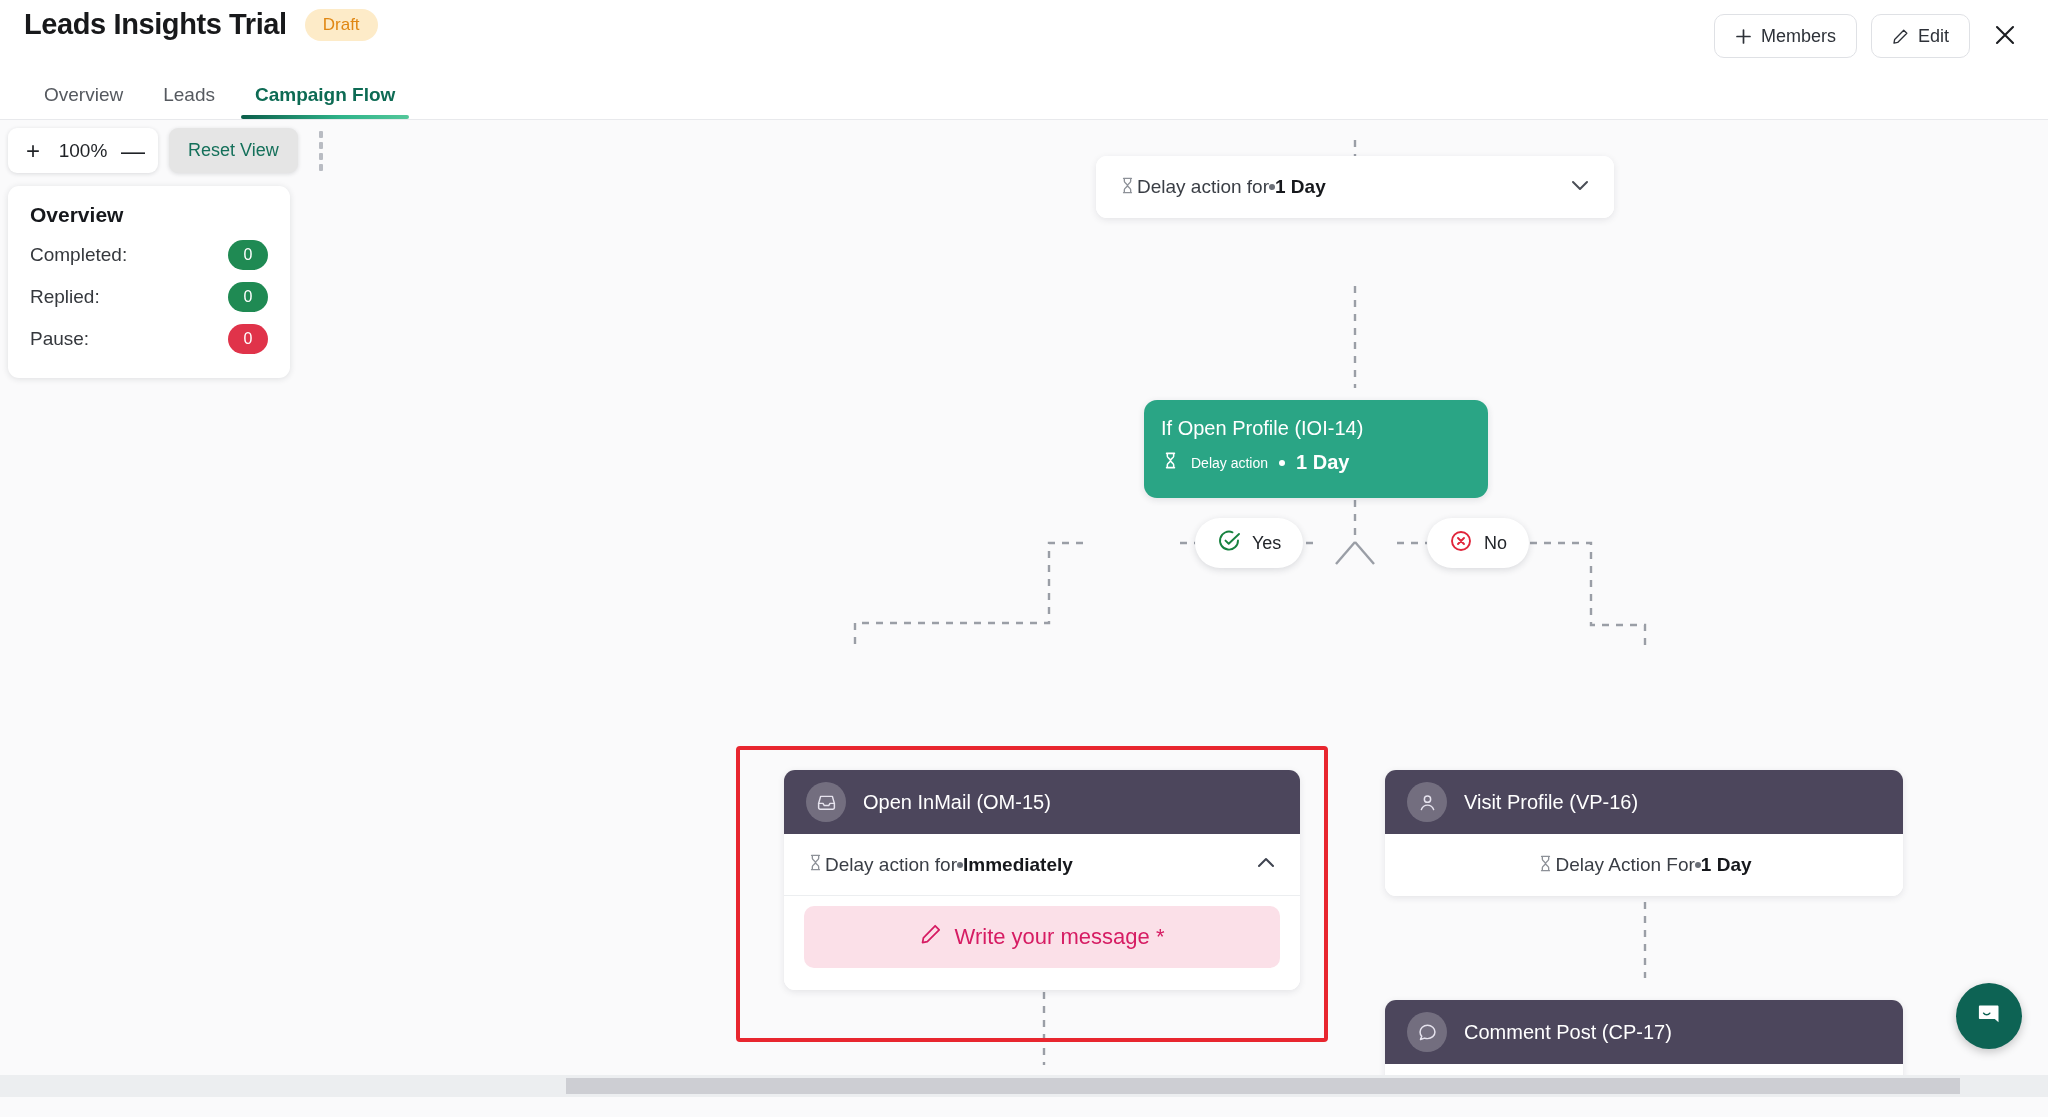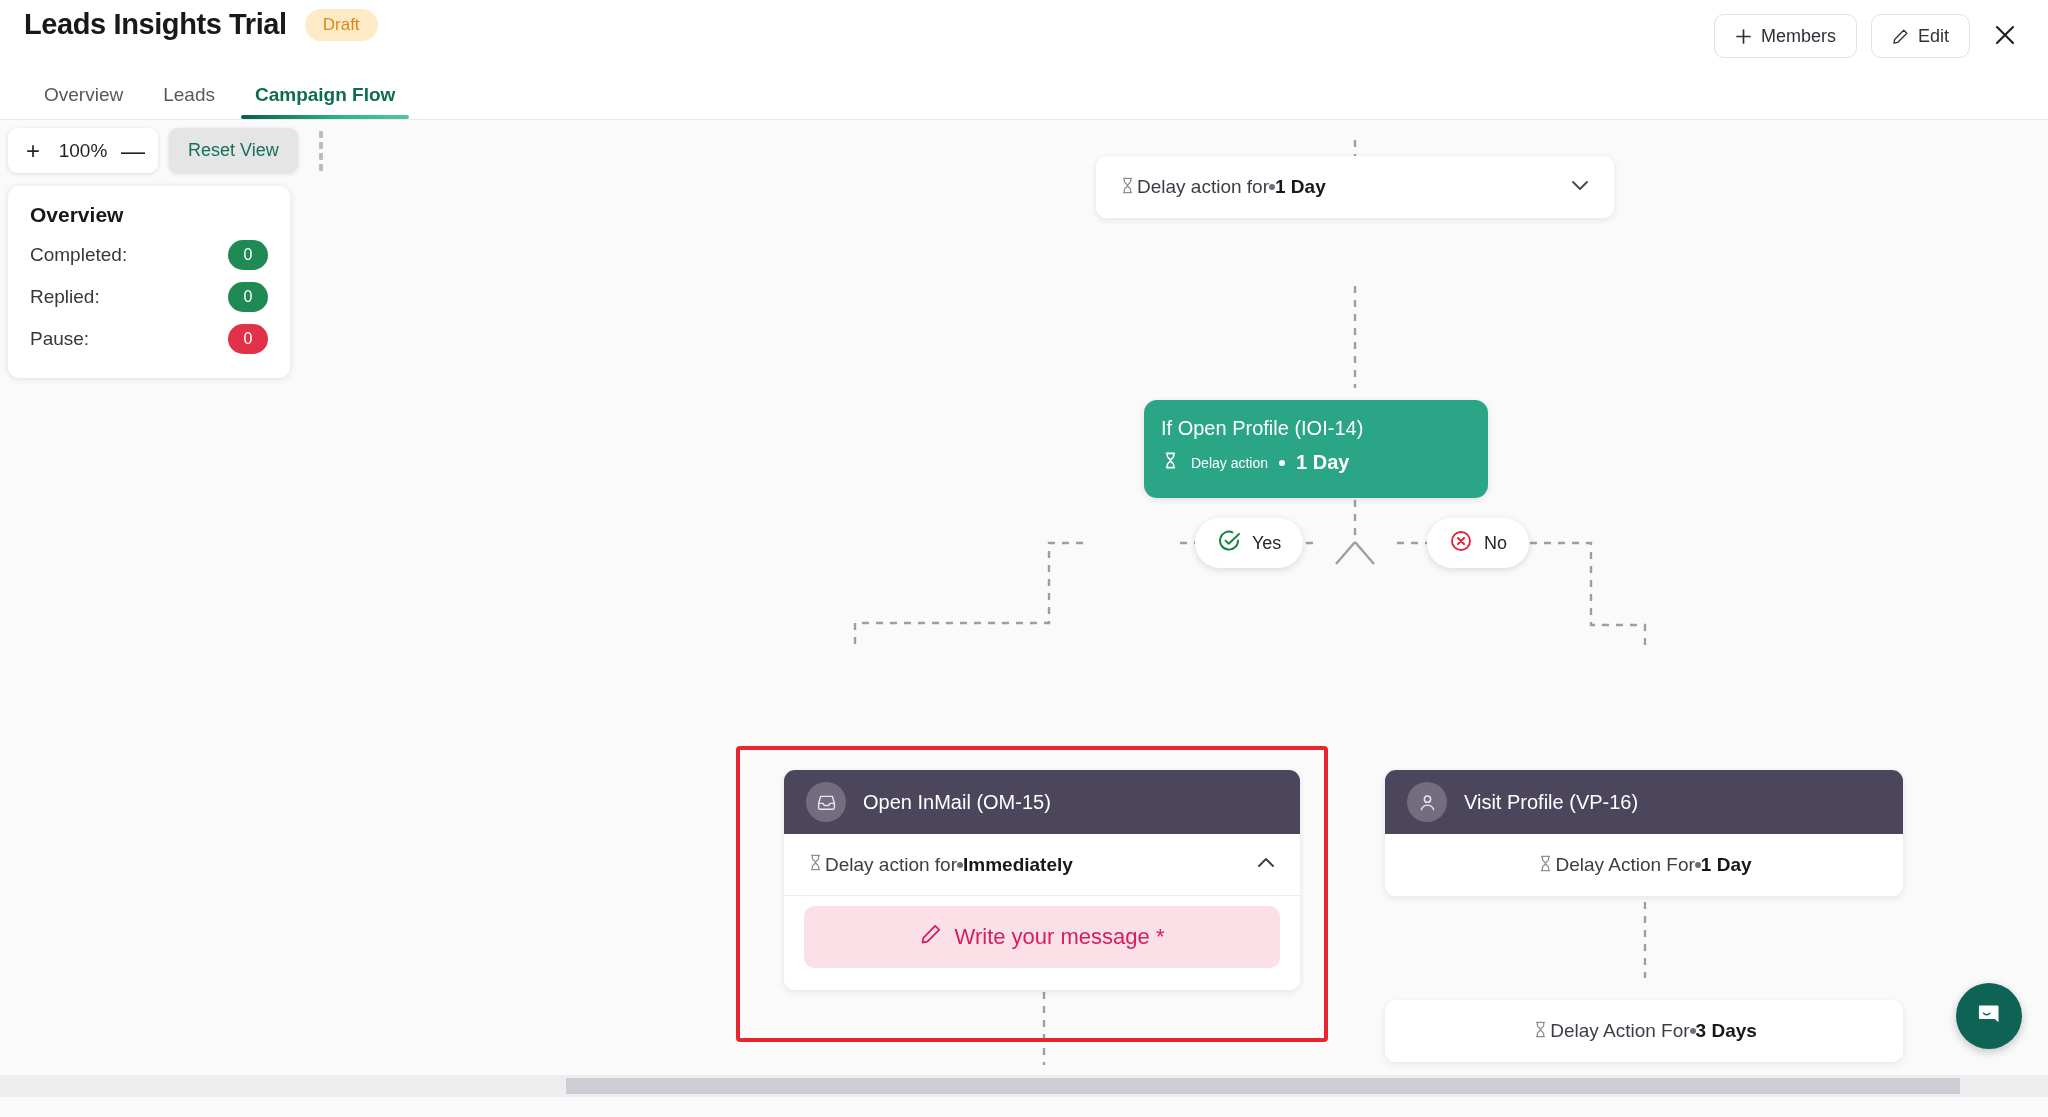--- a/index.html
+++ b/index.html
@@ -410,20 +410,28 @@
           <path d="M7 3h10M7 21h10M8 3v3.5c0 2 4 3.6 4 5.5 0-1.9 4-3.5 4-5.5V3M8 21v-3.5c0-2 4-3.6 4-5.5 0 1.9 4 3.5 4 5.5V21"></path>
         </svg>
       </span>
       <span class="delay-lbl">Delay Action For</span>
       <span class="dot-sep"></span>
       <span class="delay-val">1 Day</span>
     </div>
   </div>
 
   <div class="node" style="left:1385px; top:880px; width:518px;">
+    <div class="node-head">
+      <span class="node-ico">
+        <svg width="21" height="21" viewBox="0 0 24 24" fill="none" stroke="#e6e3ee" stroke-width="1.7" stroke-linecap="round" stroke-linejoin="round">
+          <path d="M20.5 11.4c0 4.2-3.8 7.6-8.5 7.6-1.2 0-2.4-.2-3.4-.6L4 20l1.4-3.6A7.2 7.2 0 0 1 3.5 11.4C3.5 7.2 7.3 3.8 12 3.8s8.5 3.4 8.5 7.6z"></path>
+        </svg>
+      </span>
+      <span class="node-title">Comment Post (CP-17)</span>
+    </div>
     <div class="node-body center">
       <span>
         <svg width="19" height="19" viewBox="0 0 24 24" fill="none" stroke="#8d9198" stroke-width="1.7" stroke-linecap="round" stroke-linejoin="round">
           <path d="M7 3h10M7 21h10M8 3v3.5c0 2 4 3.6 4 5.5 0-1.9 4-3.5 4-5.5V3M8 21v-3.5c0-2 4-3.6 4-5.5 0 1.9 4 3.5 4 5.5V21"></path>
         </svg>
       </span>
       <span class="delay-lbl">Delay Action For</span>
       <span class="dot-sep"></span>
       <span class="delay-val">3 Days</span>
     </div>

